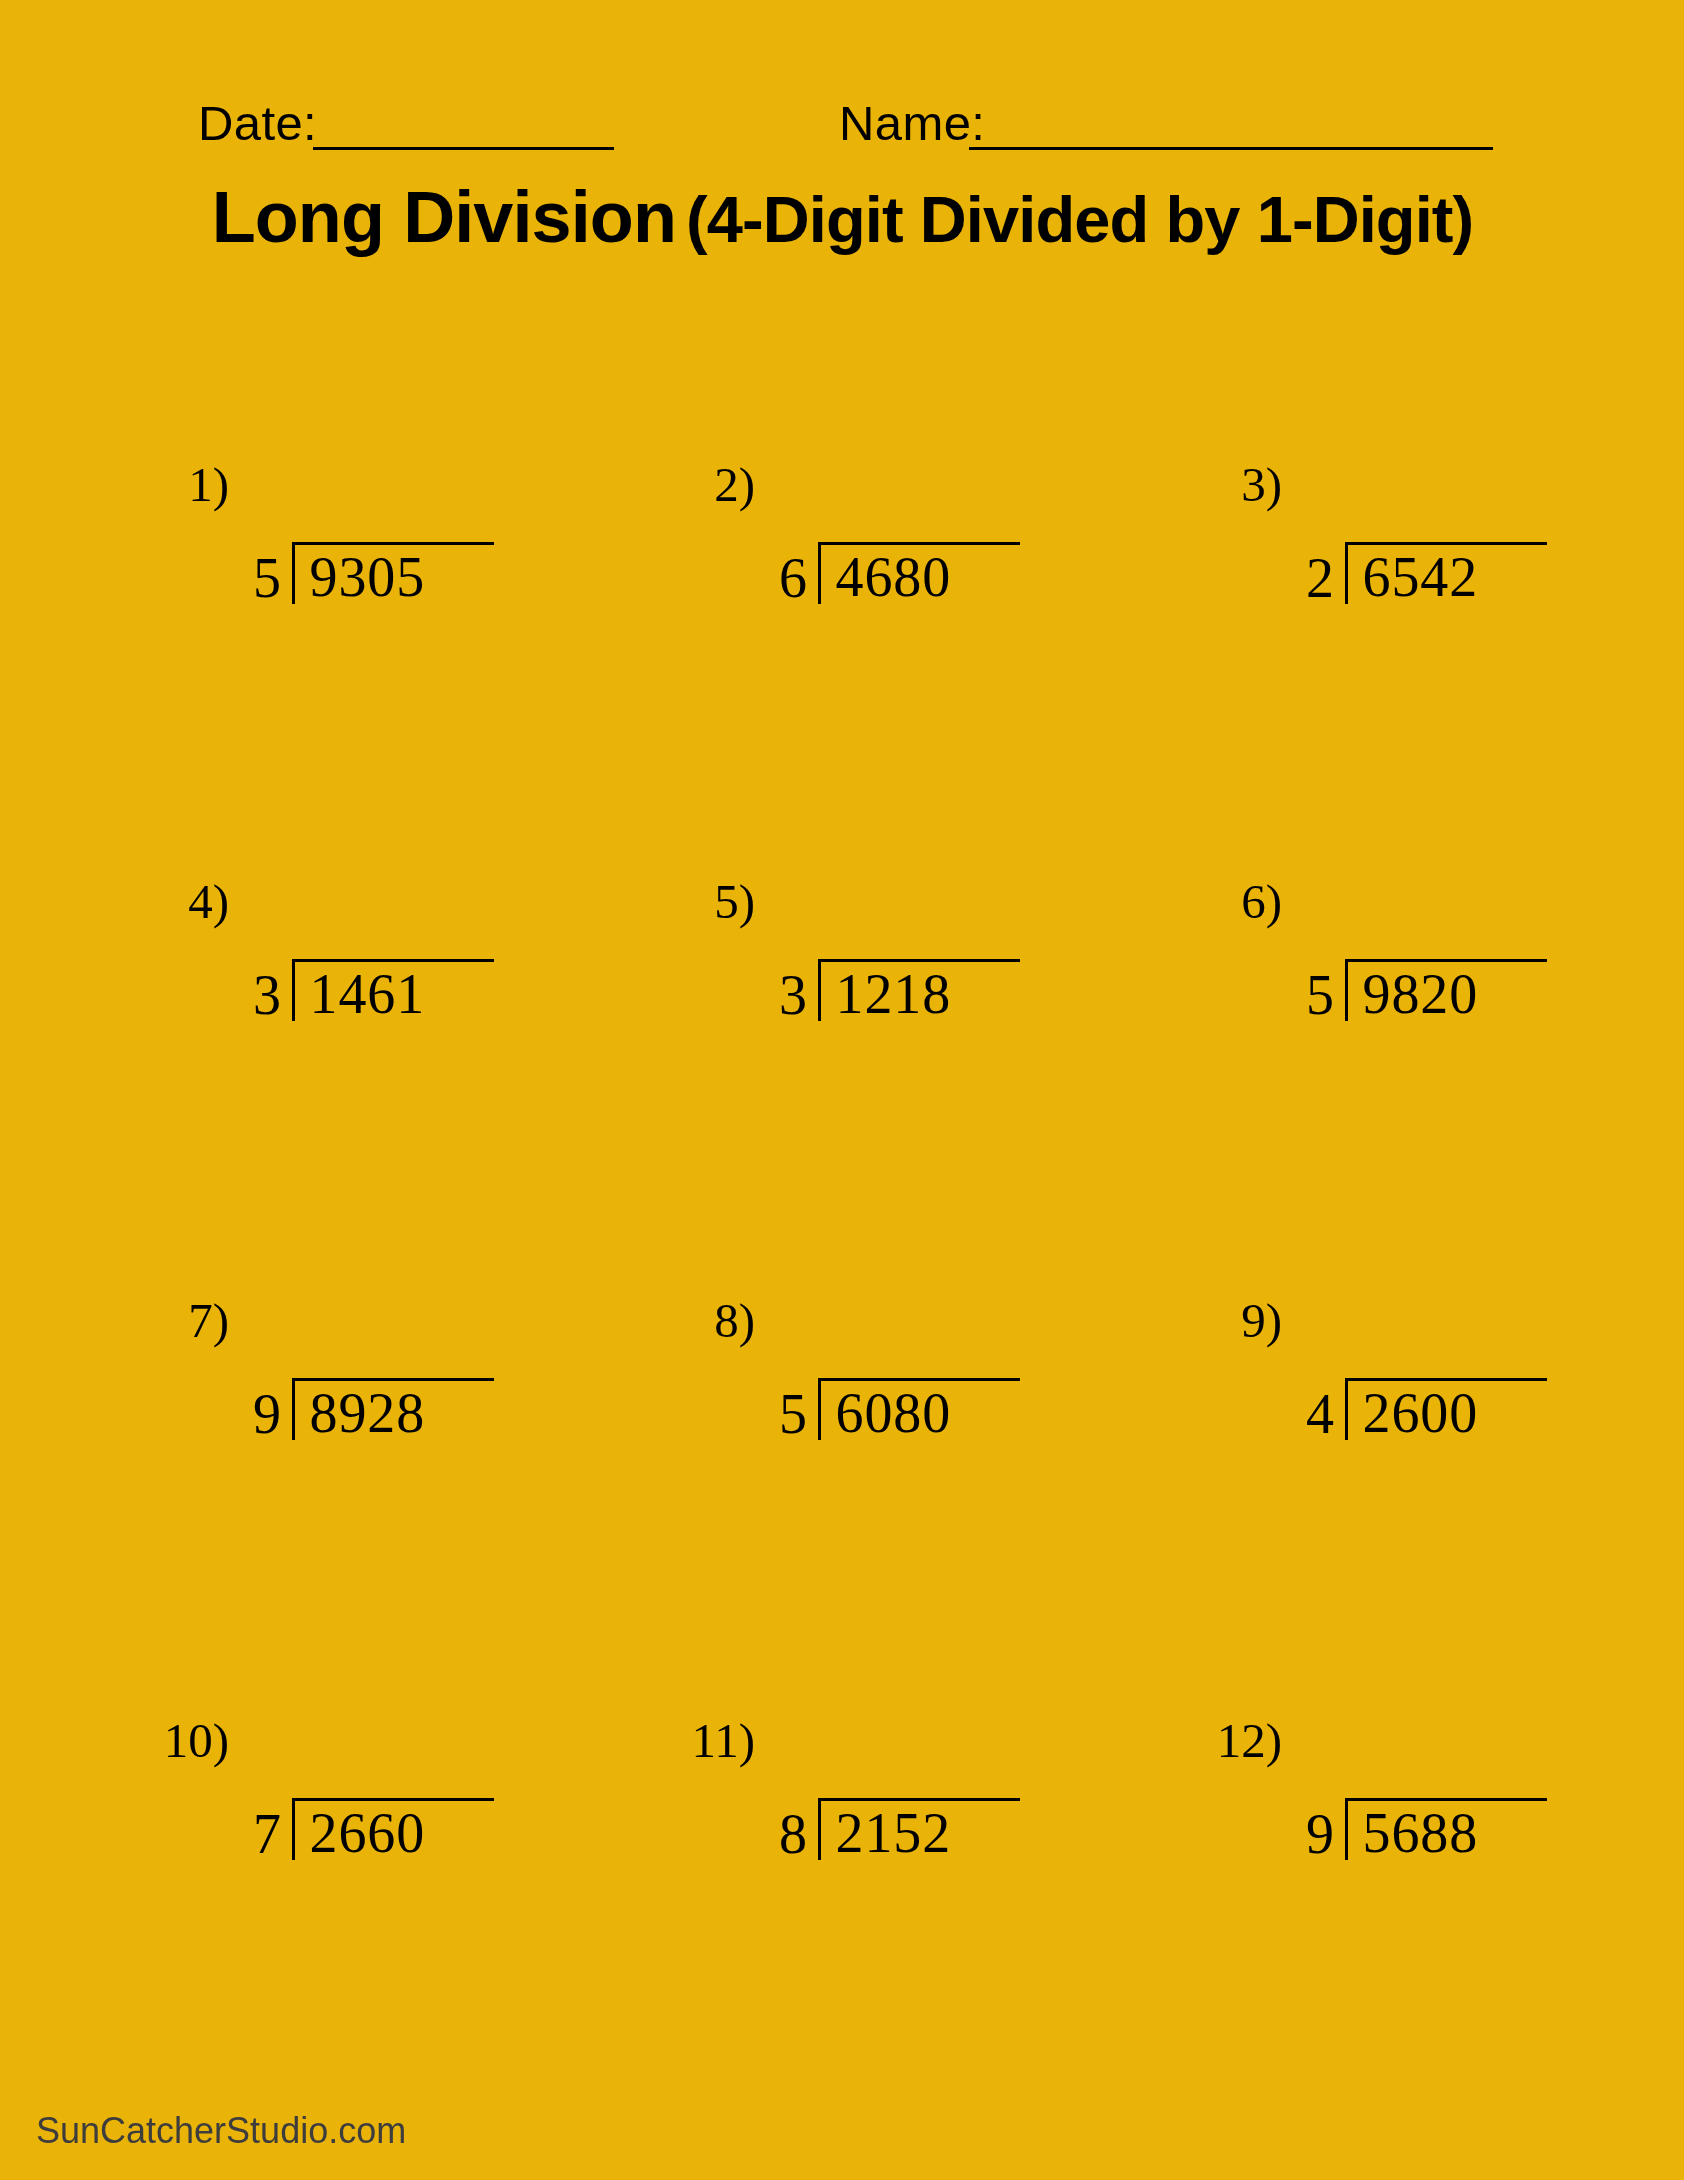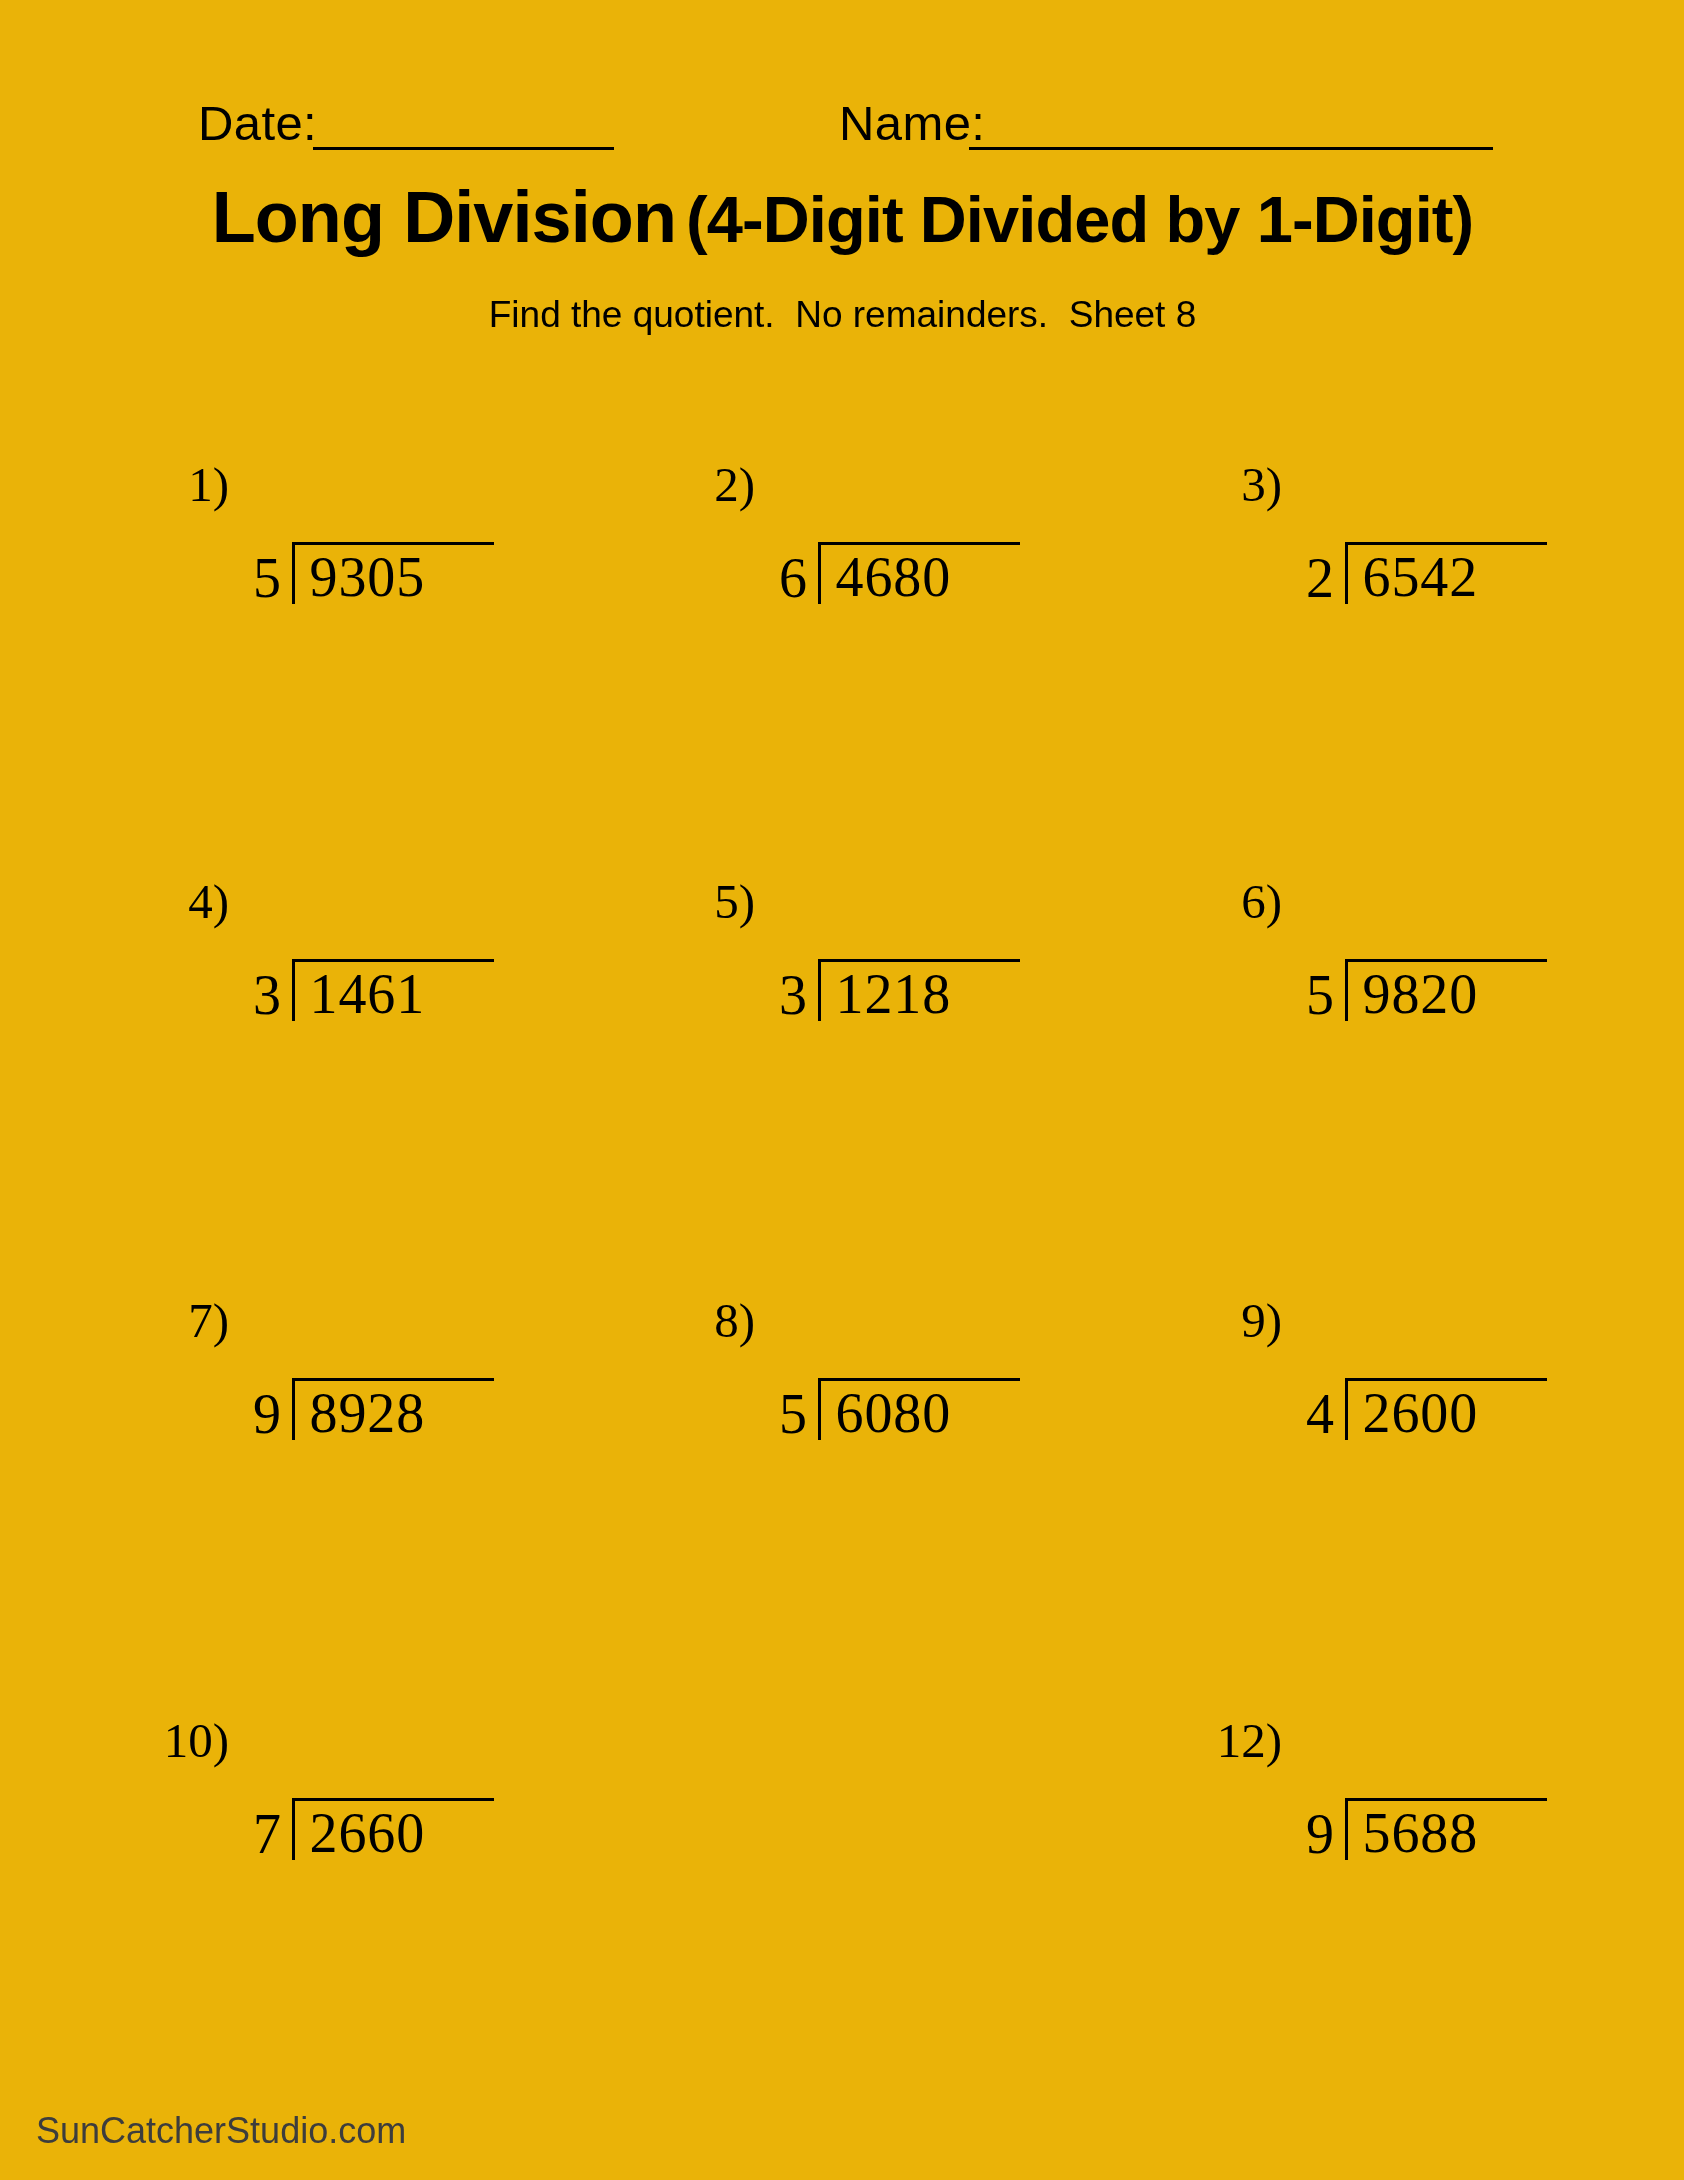--- a/index.html
+++ b/index.html
@@ -138,21 +138,20 @@
 <div id="page">
 
   <div class="hdr-label" id="date-label">Date:</div>
   <div class="hdr-line" id="date-line"></div>
   <div class="hdr-label" id="name-label">Name:</div>
   <div class="hdr-line" id="name-line"></div>
 
   <div id="title-row">
     <span id="title-main">Long Division</span><span id="title-qualifier">(4-Digit Divided by 1-Digit)</span>
   </div>
-  <div id="subtitle">Find the quotient.  No remainders.  Sheet 8</div>
 
   <div class="problem c1 r1">
     <div class="plabel">1)</div>
     <div class="pbody">
       <div class="divisor">5</div>
       <div class="dividend">9305</div>
     </div>
   </div>
   <div class="problem c2 r1">
     <div class="plabel">2)</div>
@@ -213,20 +212,27 @@
     </div>
   </div>
 
   <div class="problem c1 r4">
     <div class="plabel">10)</div>
     <div class="pbody">
       <div class="divisor">7</div>
       <div class="dividend">2660</div>
     </div>
   </div>
+  <div class="problem c2 r4">
+    <div class="plabel">11)</div>
+    <div class="pbody">
+      <div class="divisor">8</div>
+      <div class="dividend">2152</div>
+    </div>
+  </div>
   <div class="problem c3 r4">
     <div class="plabel">12)</div>
     <div class="pbody">
       <div class="divisor">9</div>
       <div class="dividend">5688</div>
     </div>
   </div>
 
   <div id="footer-credit">SunCatcherStudio.com</div>
 

